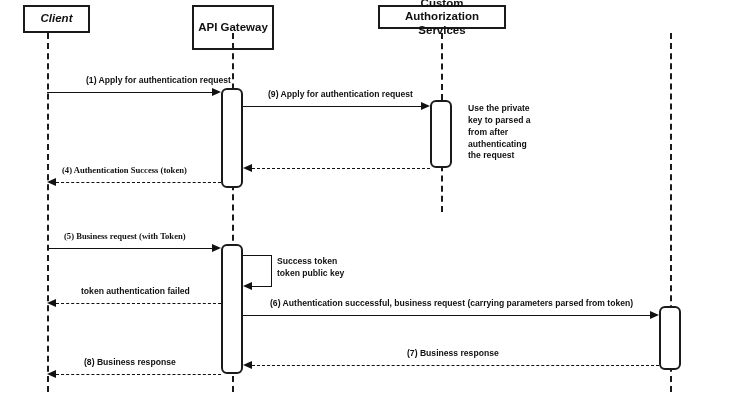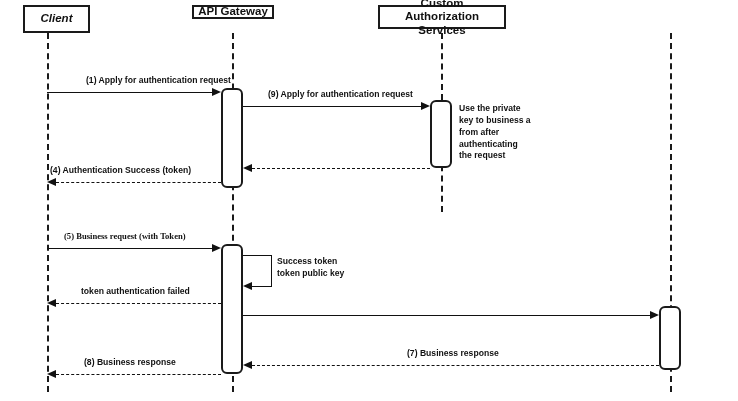--- a/index.html
+++ b/index.html
@@ -76,32 +76,32 @@
     border-color: #111111;
     border-style: solid;
   }
   .note-block {
     position: absolute;
     font-size: 8.6px;
     font-weight: bold;
     color: #111111;
     line-height: 1.38;
   }
-  .note-block div { white-space: nowrap; }
+  .note-block div { white-space: nowrap; margin-left: 9px; }
 </style>
 </head>
 <body>
 
 <div id="diagram">
 
   <div class="lifeline-head" style="left:23px; top:5px; width:67px; height:28px;font-style:italic;">
     <span>Client</span>
   </div>
 
-  <div class="lifeline-head" style="left:192px; top:5px; width:82px; height:14px;">
+  <div class="lifeline-head" style="left:192px; top:5px; width:82px; height:45px;">
     <span>API Gateway</span>
   </div>
 
   <div class="lifeline-head" style="left:378px; top:5px; width:128px; height:24px;">
     <span>Custom Authorization Services</span>
   </div>
 
 
   <div class="lifeline-line" style="left:47px; top:33px; height:359px;"></div>
 
@@ -122,48 +122,49 @@
   <div class="msg-label" style="left:64px; top:76px;padding-left:22px;">(1) Apply for authentication request</div>
   <div class="msg-line" style="left:47px; top:92px; width:165px;"></div>
   <div class="arrow-head right" style="left:212px; top:87.5px;"></div>
 
   <div class="msg-label" style="left:268px; top:90px;">(9) Apply for authentication request</div>
   <div class="msg-line" style="left:243px; top:106px; width:178px;"></div>
   <div class="arrow-head right" style="left:421px; top:101.5px;"></div>
 
   <div class="note-block" style="left:459px; top:103px;">
     <div>Use the private</div>
-    <div>key to business a</div>
+    <div>key to parsed a</div>
     <div>from after</div>
     <div>authenticating</div>
     <div>the request</div>
   </div>
 
   <div class="msg-line dashed" style="left:252px; top:168px; width:178px;"></div>
   <div class="arrow-head left" style="left:243px; top:163.5px;"></div>
 
-  <div class="msg-label" style="left:50px; top:166px;">(4) Authentication Success (token)</div>
+  <div class="msg-label" style="left:62px; top:166px;font-family:Liberation Serif, serif;">(4) Authentication Success (token)</div>
   <div class="msg-line dashed" style="left:56px; top:182px; width:165px;"></div>
   <div class="arrow-head left" style="left:47px; top:177.5px;"></div>
 
   <div class="msg-label" style="left:64px; top:232px;font-family:Liberation Serif, serif;">(5) Business request (with Token)</div>
   <div class="msg-line" style="left:47px; top:248px; width:165px;"></div>
   <div class="arrow-head right" style="left:212px; top:243.5px;"></div>
 
   <div class="self-seg" style="left:243px; top:255px; width:28px; height:0; border-width:1.6px 0 0 0;"></div>
   <div class="self-seg" style="left:271px; top:255px; width:0; height:31px; border-width:0 0 0 1.6px;"></div>
   <div class="self-seg" style="left:252px; top:286px; width:20px; height:0; border-width:1.6px 0 0 0;"></div>
   <div class="arrow-head left" style="left:243px; top:281.5px;"></div>
   <div class="msg-label" style="left:277px; top:257px;">Success token</div>
   <div class="msg-label" style="left:277px; top:269px;">token public key</div>
 
   <div class="msg-label" style="left:81px; top:287px;">token authentication failed</div>
   <div class="msg-line dashed" style="left:56px; top:303px; width:165px;"></div>
   <div class="arrow-head left" style="left:47px; top:298.5px;"></div>
 
+  <div class="msg-label" style="left:270px; top:299px;">(6) Authentication successful, business request (carrying parameters parsed from token)</div>
   <div class="msg-line" style="left:243px; top:315px; width:407px;"></div>
   <div class="arrow-head right" style="left:650px; top:310.5px;"></div>
 
   <div class="msg-label" style="left:407px; top:349px;">(7) Business response</div>
   <div class="msg-line dashed" style="left:252px; top:365px; width:407px;"></div>
   <div class="arrow-head left" style="left:243px; top:360.5px;"></div>
 
   <div class="msg-label" style="left:84px; top:358px;">(8) Business response</div>
   <div class="msg-line dashed" style="left:56px; top:374px; width:165px;"></div>
   <div class="arrow-head left" style="left:47px; top:369.5px;"></div>

